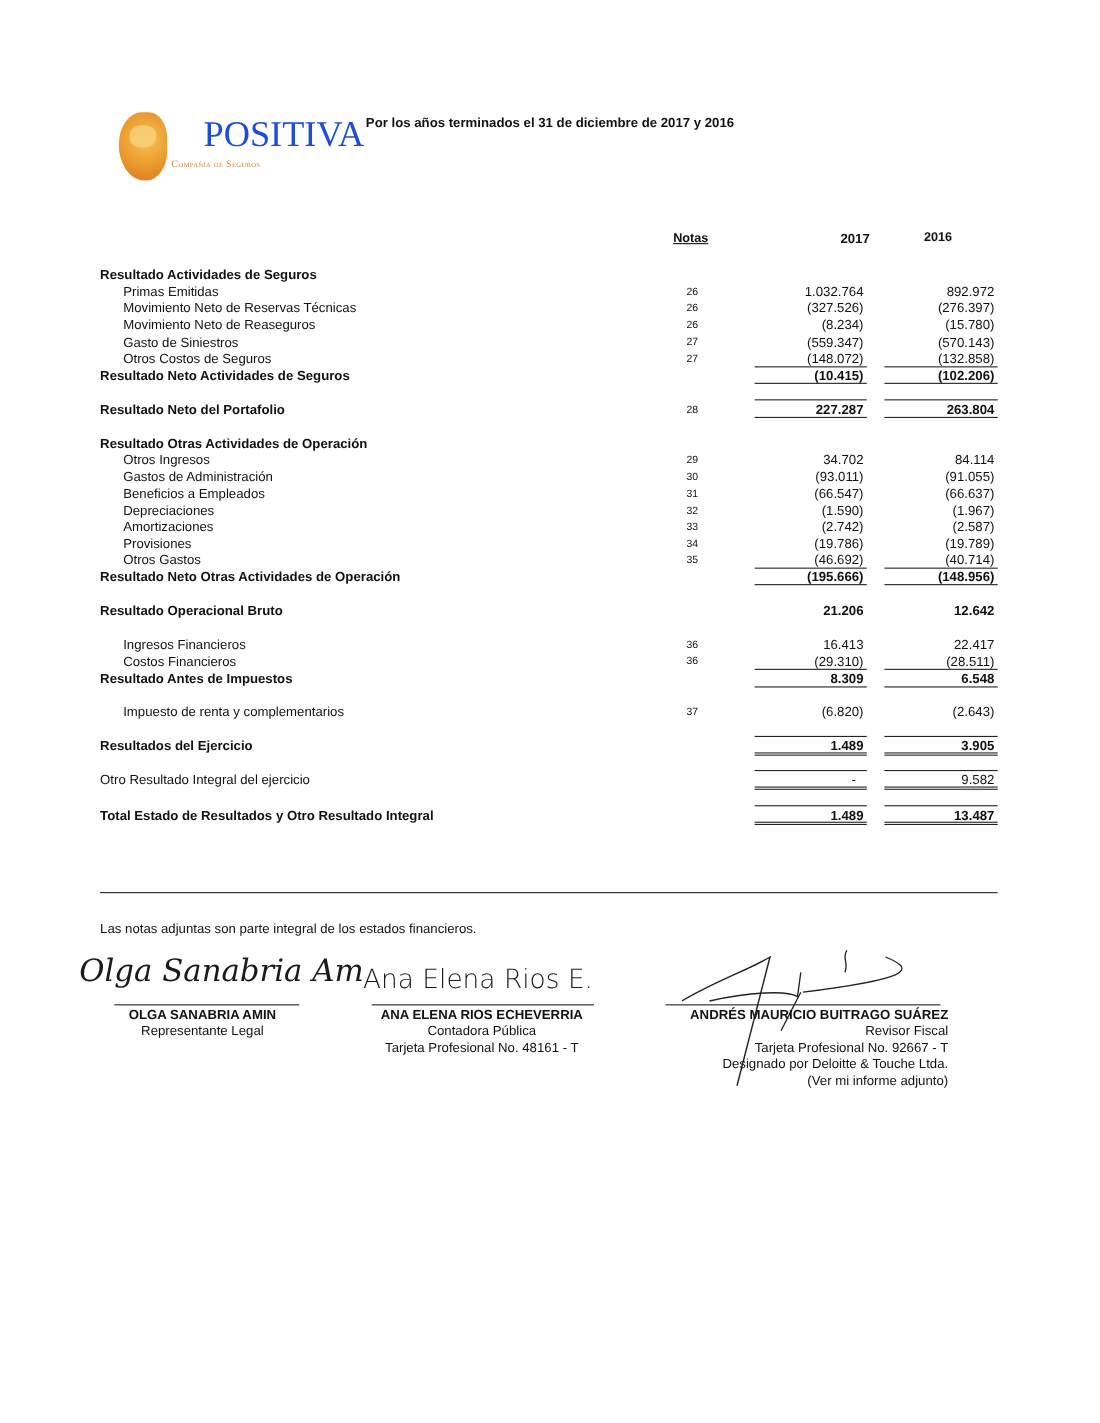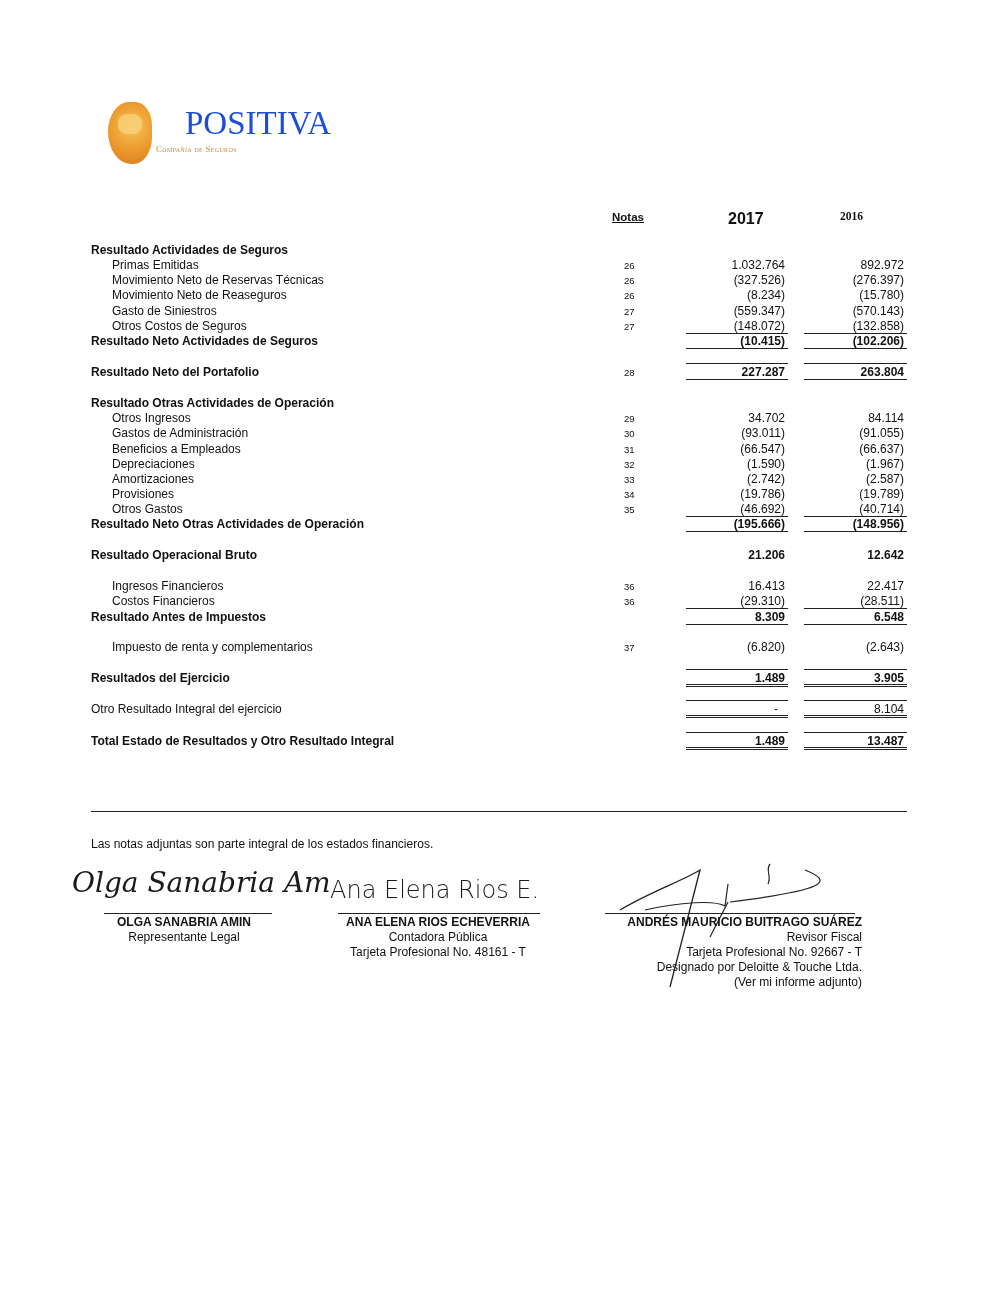--- a/index.html
+++ b/index.html
@@ -8,22 +8,22 @@
   
   .logo { left: 108px; top: 100px; width: 150px; height: 66px; }
   .logo-mark { position: absolute; left: 0; top: 2px; width: 44px; height: 62px; border-radius: 50% 40% 45% 55%; background: radial-gradient(circle at 55% 40%, #f7c35a 0%, #eea032 45%, #d8781c 100%); }
   .logo-mark:after { content: ""; position: absolute; left: 10px; top: 12px; width: 24px; height: 20px; border-radius: 40%; background: #f9d27a; opacity: .8; }
   .logo-word { position: absolute; left: 44px; top: 6px; font-family: "Liberation Serif", serif; font-size: 33px; color: #1d4ed8; letter-spacing: 0px; line-height: 34px; margin-left: 33px; }
   .logo-sub { position: absolute; left: 48px; top: 44px; font-family: "Liberation Serif", serif; font-size: 9px; color: #c88a3a; letter-spacing: .3px; font-variant: small-caps; }
   
   .hdr { left: 290px; top: 104px; width: 420px; text-align: center; font-size: 12px; font-weight: bold; line-height: 15.5px; }
   
   .col-notas { left: 612px; top: 211px; font-size: 11.5px; font-weight: bold; text-decoration: underline; }
-  .col-2017 { left: 728px; top: 210px; font-size: 16px; font-weight: bold; }
-  .col-2016 { left: 840px; top: 210px; font-size: 11.5px; font-weight: bold; font-family: Liberation Serif, serif; }
+  .col-2017 { left: 764px; top: 210px; font-size: 12px; font-weight: bold; }
+  .col-2016 { left: 840px; top: 210px; font-size: 11.5px; font-weight: bold; }
   
   .row { position: absolute; left: 0; width: 1000px; height: 15px; font-size: 12px; line-height: 15px; }
   .row .lbl { position: absolute; left: 91px; white-space: nowrap; }
   .row.ind .lbl { left: 112px; }
   .row.bold .lbl, .row.bold .v17, .row.bold .v16 { font-weight: bold; }
   .row .note { position: absolute; left: 624px; font-size: 9.5px; }
   .row .v17 { position: absolute; right: 215px; text-align: right; }
   .row .v16 { position: absolute; right: 96px; text-align: right; }
   .line { position: absolute; height: 0; border-top: 1.3px solid #222; }
   .l17 { left: 686px; width: 102px; }
@@ -40,20 +40,21 @@
 </head>
 <body>
 
 <div class="abs logo">
   <div class="logo-mark"></div>
   <div class="logo-word">POSITIVA</div>
   <div class="logo-sub">Compañía de Seguros</div>
 </div>
 
 <div class="abs hdr">
+  <div>Por los años terminados el 31 de diciembre de 2017 y 2016</div>
 </div>
 
 <div class="abs col-notas">Notas</div>
 <div class="abs col-2017">2017</div>
 <div class="abs col-2016">2016</div>
 
 <div class="row bold" style="top:243px">
     <span class="lbl">Resultado Actividades de Seguros</span>
   </div>
 
@@ -206,21 +207,21 @@
     <span class="v16">3.905</span>
   </div>
 <div class="line l17 dbl" style="top:684px"></div>
 <div class="line l16 dbl" style="top:684px"></div>
 
 <div class="line l17" style="top:700px"></div>
 <div class="line l16" style="top:700px"></div>
 <div class="row" style="top:702px">
     <span class="lbl">Otro Resultado Integral del ejercicio</span>
     <span class="v17" style="right:222px">-</span>
-    <span class="v16">8.104</span>
+    <span class="v16">9.582</span>
   </div>
 <div class="line l17 dbl" style="top:715px"></div>
 <div class="line l16 dbl" style="top:715px"></div>
 
 <div class="line l17" style="top:732px"></div>
 <div class="line l16" style="top:732px"></div>
 <div class="row bold" style="top:734px">
     <span class="lbl">Total Estado de Resultados y Otro Resultado Integral</span>
     <span class="v17">1.489</span>
     <span class="v16">13.487</span>

